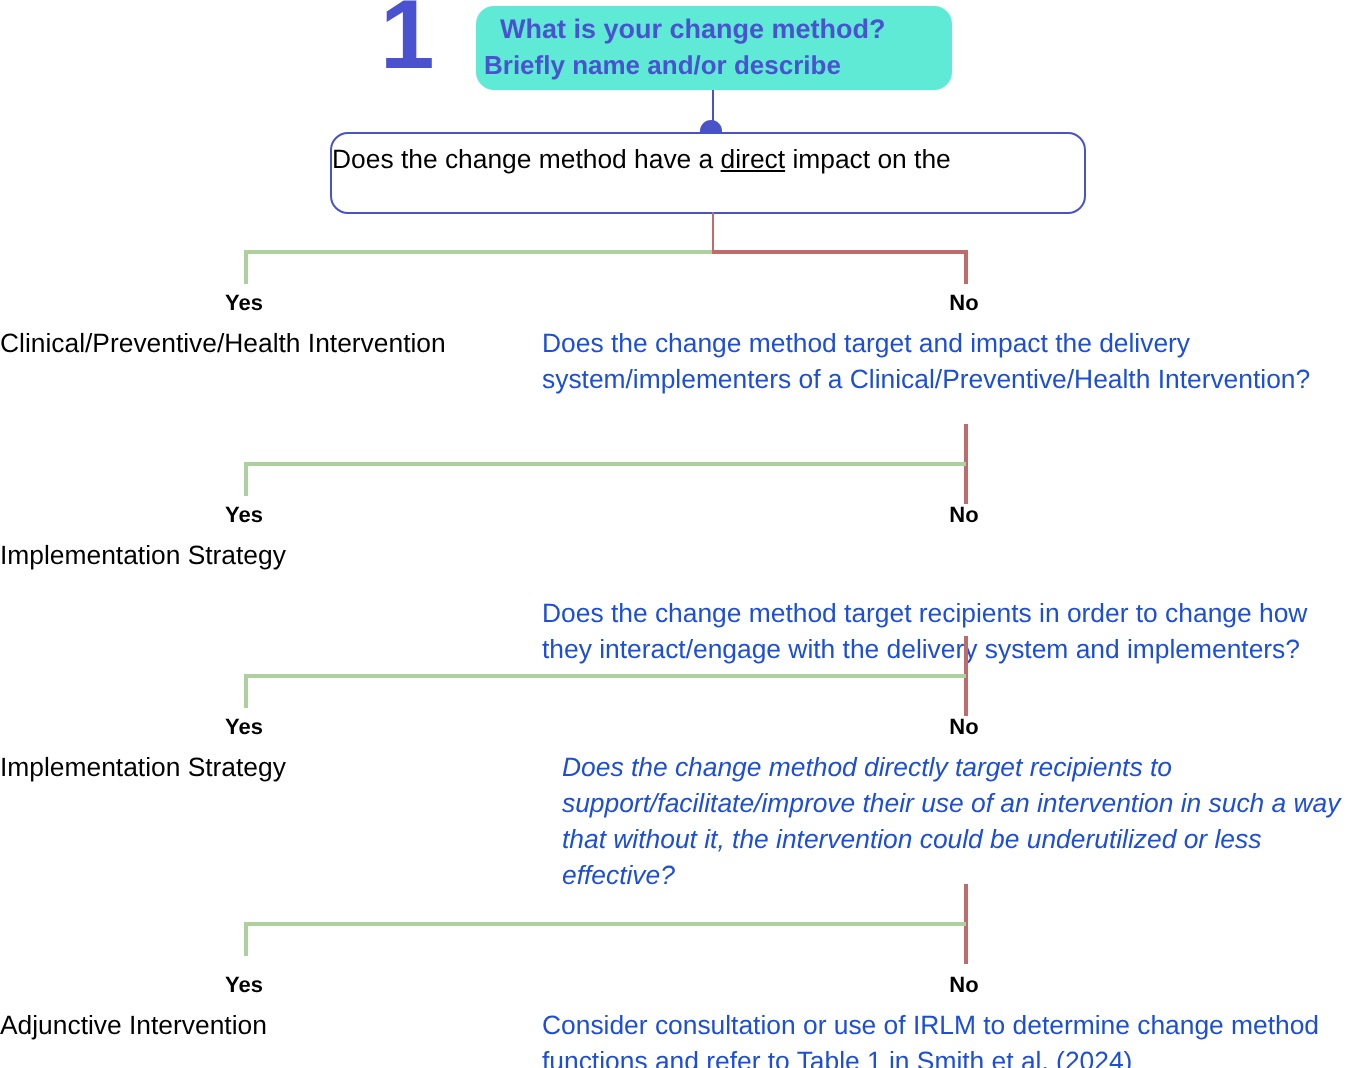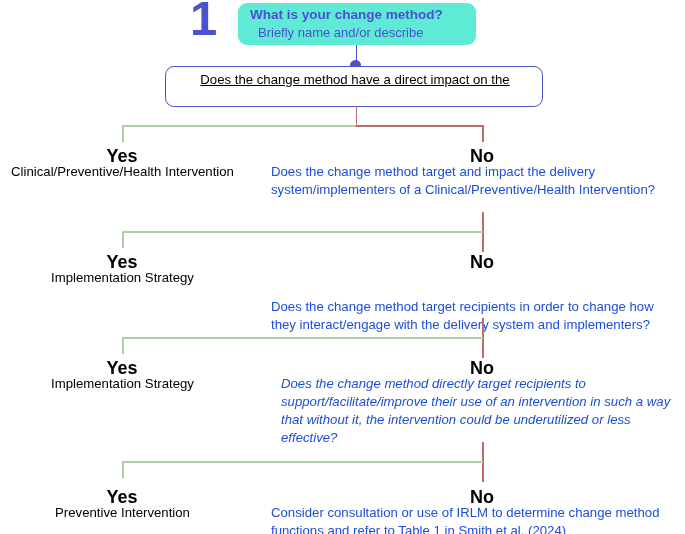--- a/index.html
+++ b/index.html
@@ -42,46 +42,45 @@
   #prompt-title {
     position: absolute;
     left: 12px; top: 4px;
     font-size: 13.5px;
     font-weight: bold;
     color: #4a52d0;
     white-space: nowrap;
   }
   #prompt-sub {
     position: absolute;
-    left: 20px; top: 22px;
+    left: 4px; top: 22px;
     font-size: 13px;
-    font-weight: normal;
+    font-weight: bold;
     color: #4a52d0;
     white-space: nowrap;
   }
 
   
   #q0-box {
     position: absolute;
     left: 165px; top: 66px;
     width: 378px; height: 41px;
     border: 1.6px solid #4a52c8;
     border-radius: 9px;
     box-sizing: border-box;
     background: #ffffff;
   }
   #q0-text {
     position: absolute;
     left: 0; top: 5px;
     width: 378px;
-    text-align: center;
+    text-align: left;
     font-size: 13.2px;
     line-height: 16px;
     color: #000;
-    text-decoration: underline;
   }
   #q0-text u { text-decoration: underline; }
 
   
   #header-stub {
     position: absolute;
     left: 355.5px; top: 45px;
     width: 1.6px; height: 16px;
     background: #4a52c8;
   }
@@ -111,30 +110,30 @@
   }
   .conn-v-red {
     position: absolute;
     width: 1.6px;
     background: #c06b6b;
   }
 
   
   .branch-yes-word, .branch-no-word {
     position: absolute;
-    font-size: 18px;
+    font-size: 11px;
     font-weight: bold;
     color: #000;
     text-align: center;
   }
   .yes-outcome {
     position: absolute;
     font-size: 13.2px;
     color: #000;
-    text-align: center;
+    text-align: left;
     white-space: nowrap;
   }
   .no-question {
     position: absolute;
     font-size: 13.2px;
     line-height: 18px;
     color: #1d4ed8;
     text-align: left;
   }
 </style>
@@ -190,15 +189,15 @@
 <div class="branch-yes-word" style="left:62px; top:358px; width:120px;">Yes</div>
 <div class="yes-outcome" style="left:0px; top:376px; width:245px;">Implementation Strategy</div>
 <div class="branch-no-word" style="left:452px; top:358px; width:60px;">No</div>
 <div class="no-question" style="left:281px; top:375px; width:404px;font-style:italic;">Does the change method directly target recipients to support/facilitate/improve their use of an intervention in such a way that without it, the intervention could be underutilized or less effective?</div>
 
 <div class="conn-v-red" style="left:482px; top:442px; height:40px;"></div>
 <div class="conn-h-green" style="left:122px; top:461px; width:361px;"></div>
 <div class="conn-v-green" style="left:122px; top:461px; height:17px;"></div>
 
 <div class="branch-yes-word" style="left:62px; top:487px; width:120px;">Yes</div>
-<div class="yes-outcome" style="left:0px; top:505px; width:245px;">Preventive Intervention</div>
+<div class="yes-outcome" style="left:0px; top:505px; width:245px;">Adjunctive Intervention</div>
 <div class="branch-no-word" style="left:452px; top:487px; width:60px;">No</div>
 <div class="no-question" style="left:271px; top:504px; width:406px;">Consider consultation or use of IRLM to determine change method functions and refer to Table 1 in Smith et al. (2024)</div>
 
 </body></html>

